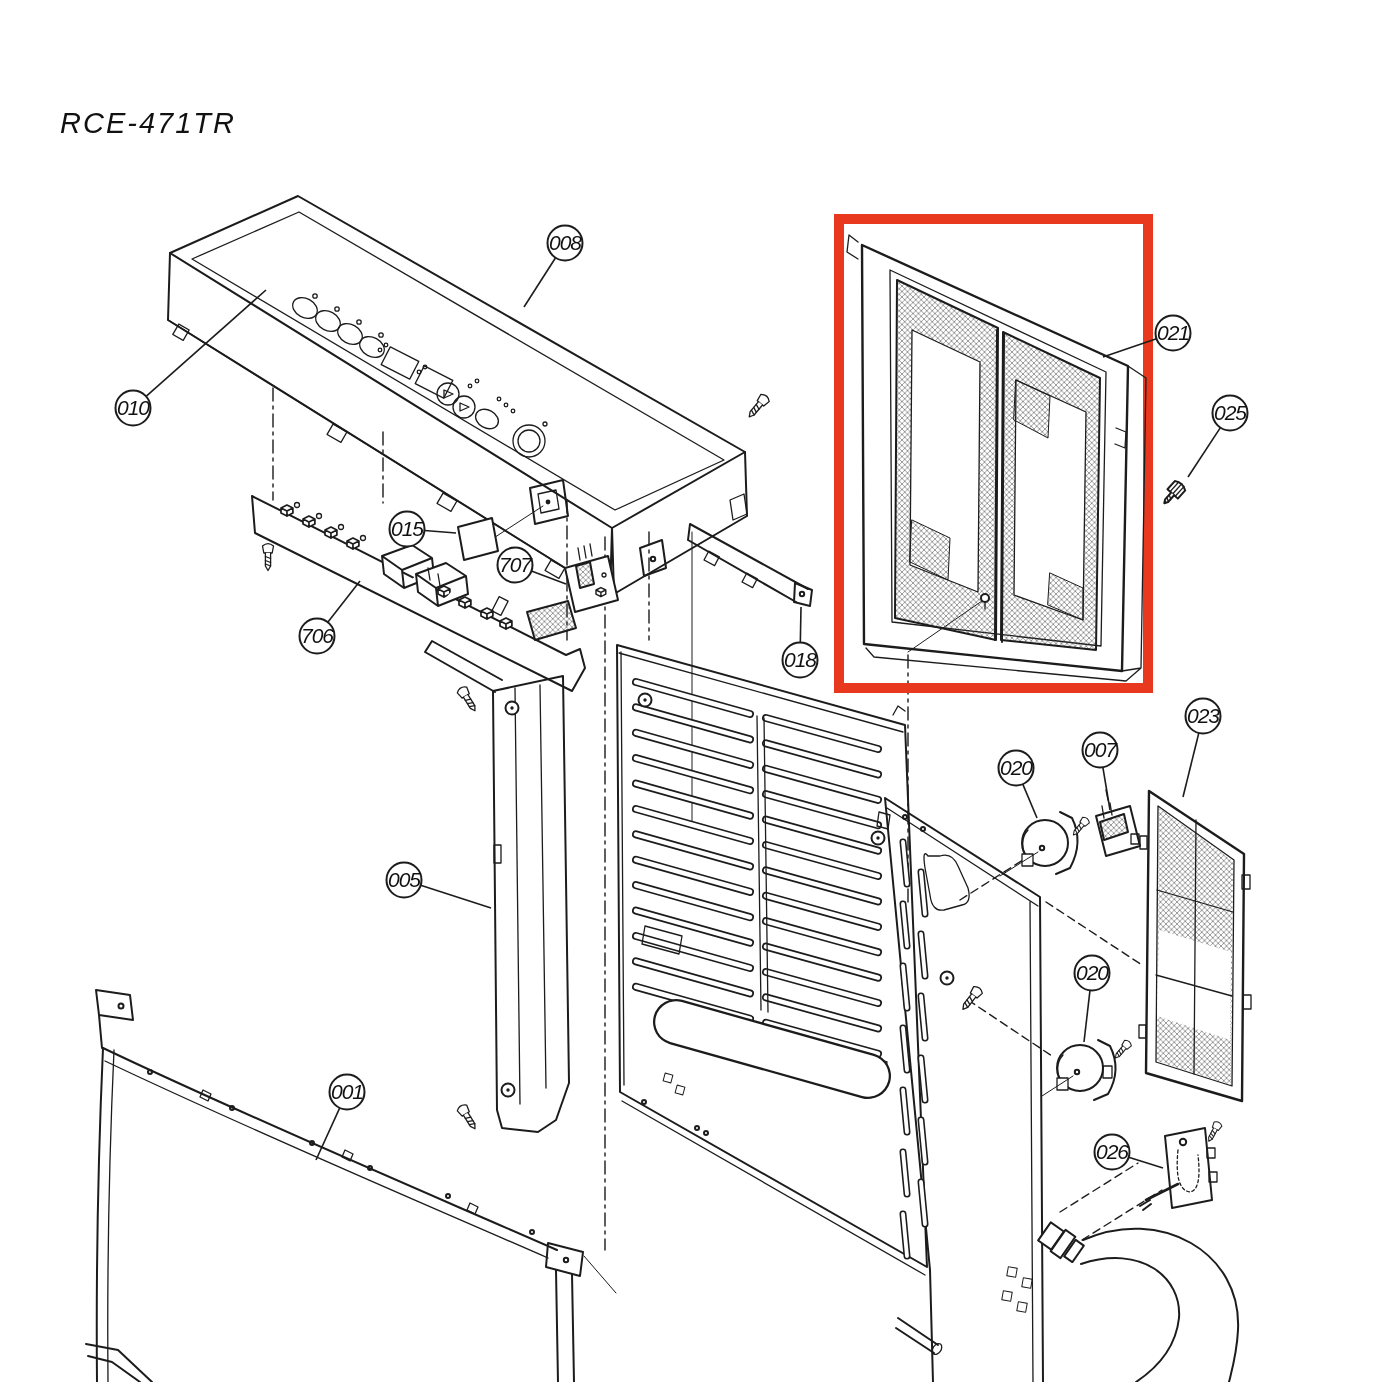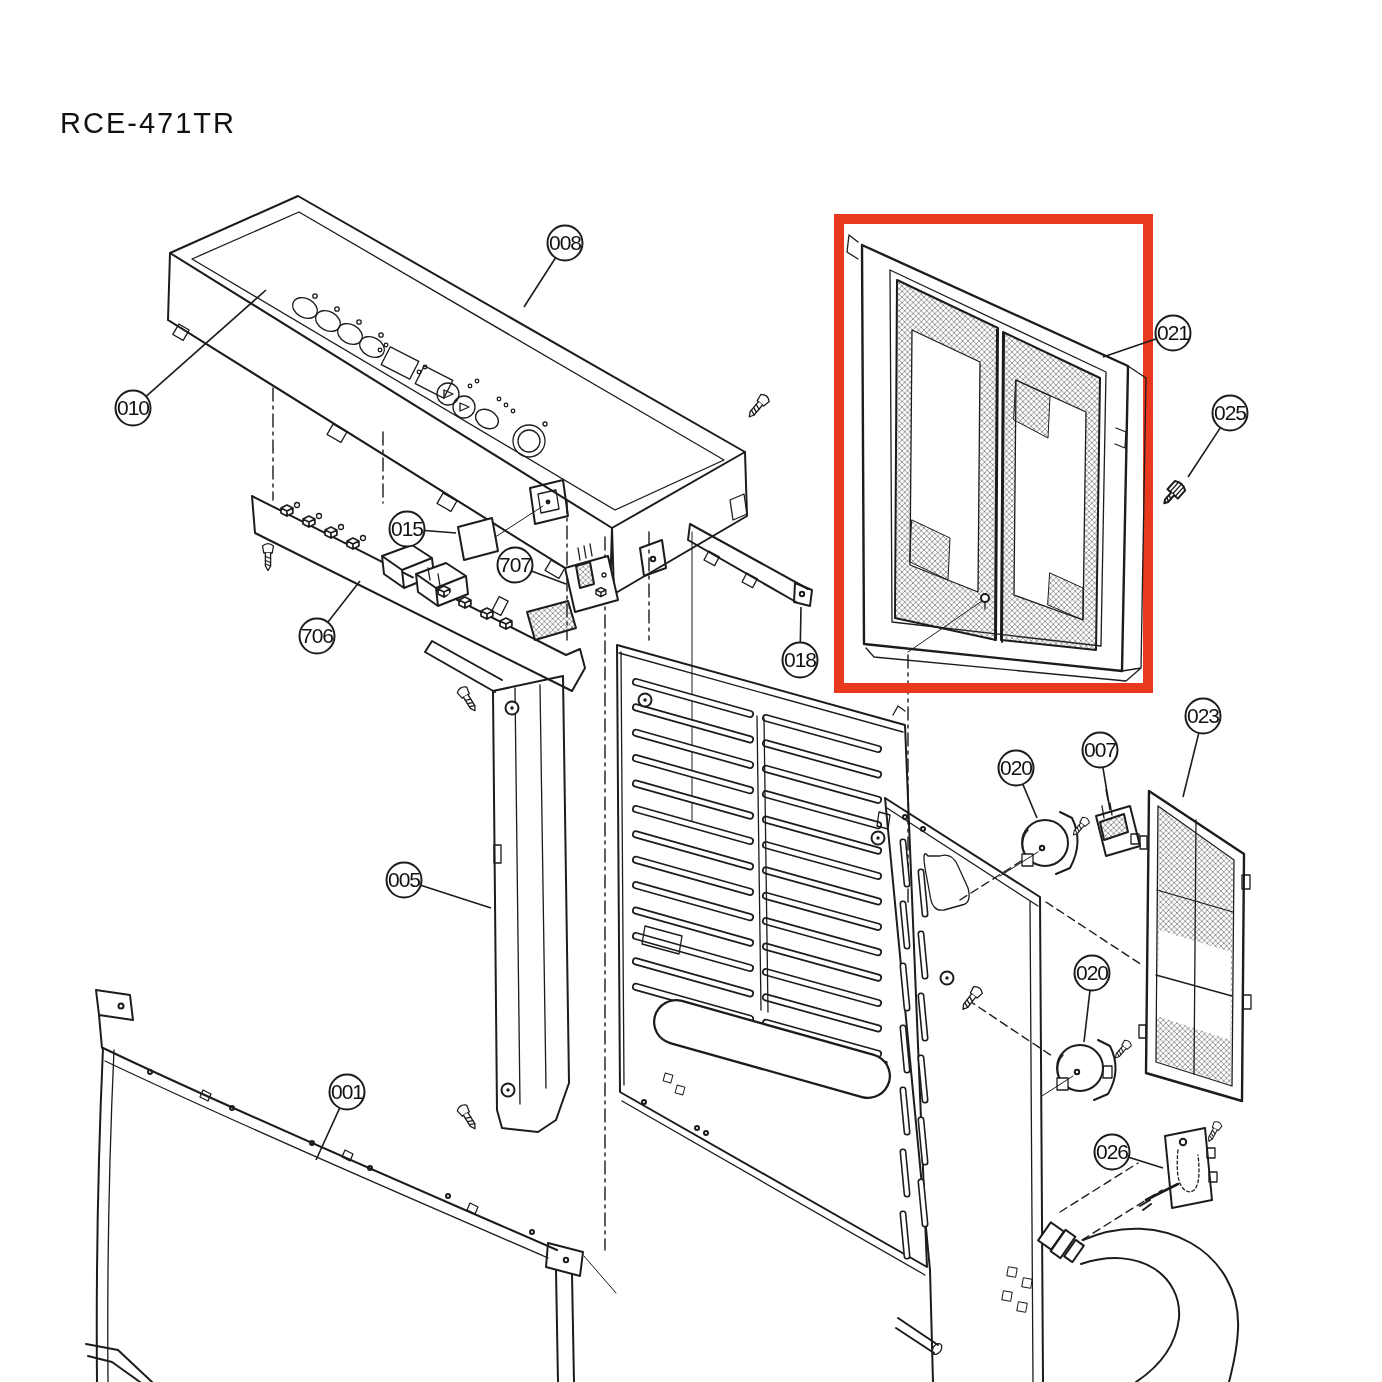--- a/index.html
+++ b/index.html
@@ -1,17 +1,17 @@
 <!DOCTYPE html>
 <html><head>
 <meta charset="utf-8">
 <style>
   html,body{margin:0;padding:0;background:#ffffff;}
   .stage{position:relative;width:1382px;height:1382px;background:#fff;overflow:hidden;
-         font-family:"Liberation Sans",sans-serif;}
+         font-family:"Liberation Sans",sans-serif;font-style:italic;}
   svg{display:block}
   .ln{fill:none;stroke:#1c1c1c;stroke-width:2;stroke-linejoin:round;stroke-linecap:round;}
   .thin{stroke-width:1.3;}
   .vthin{stroke-width:1;}
   .dash{stroke-dasharray:13 5 3 5;stroke-width:1.4;}
   .dash2{stroke-dasharray:8 5;stroke-width:1.4;}
   .title-text{font-family:"Liberation Sans",sans-serif;font-size:29px;letter-spacing:2px;
               fill:#111;font-weight:500;}
   .co-text{font-family:"Liberation Sans",sans-serif;font-size:21px;fill:#111;
            text-anchor:middle;letter-spacing:-1px;}

